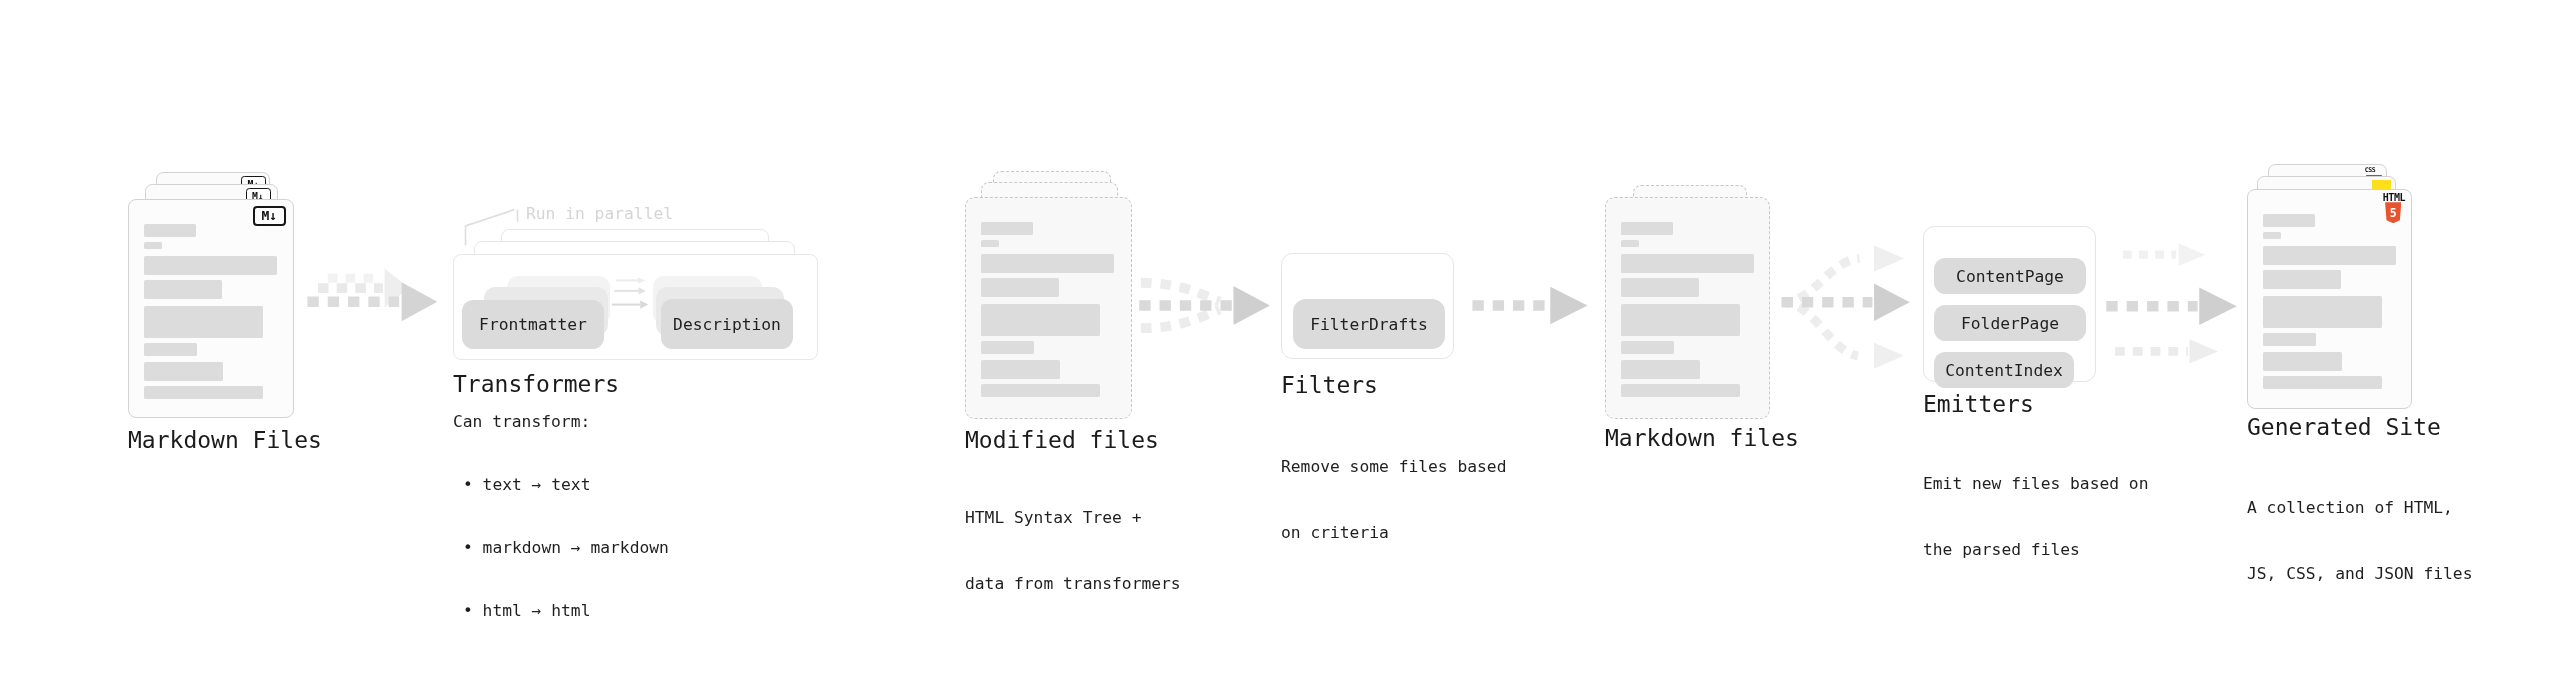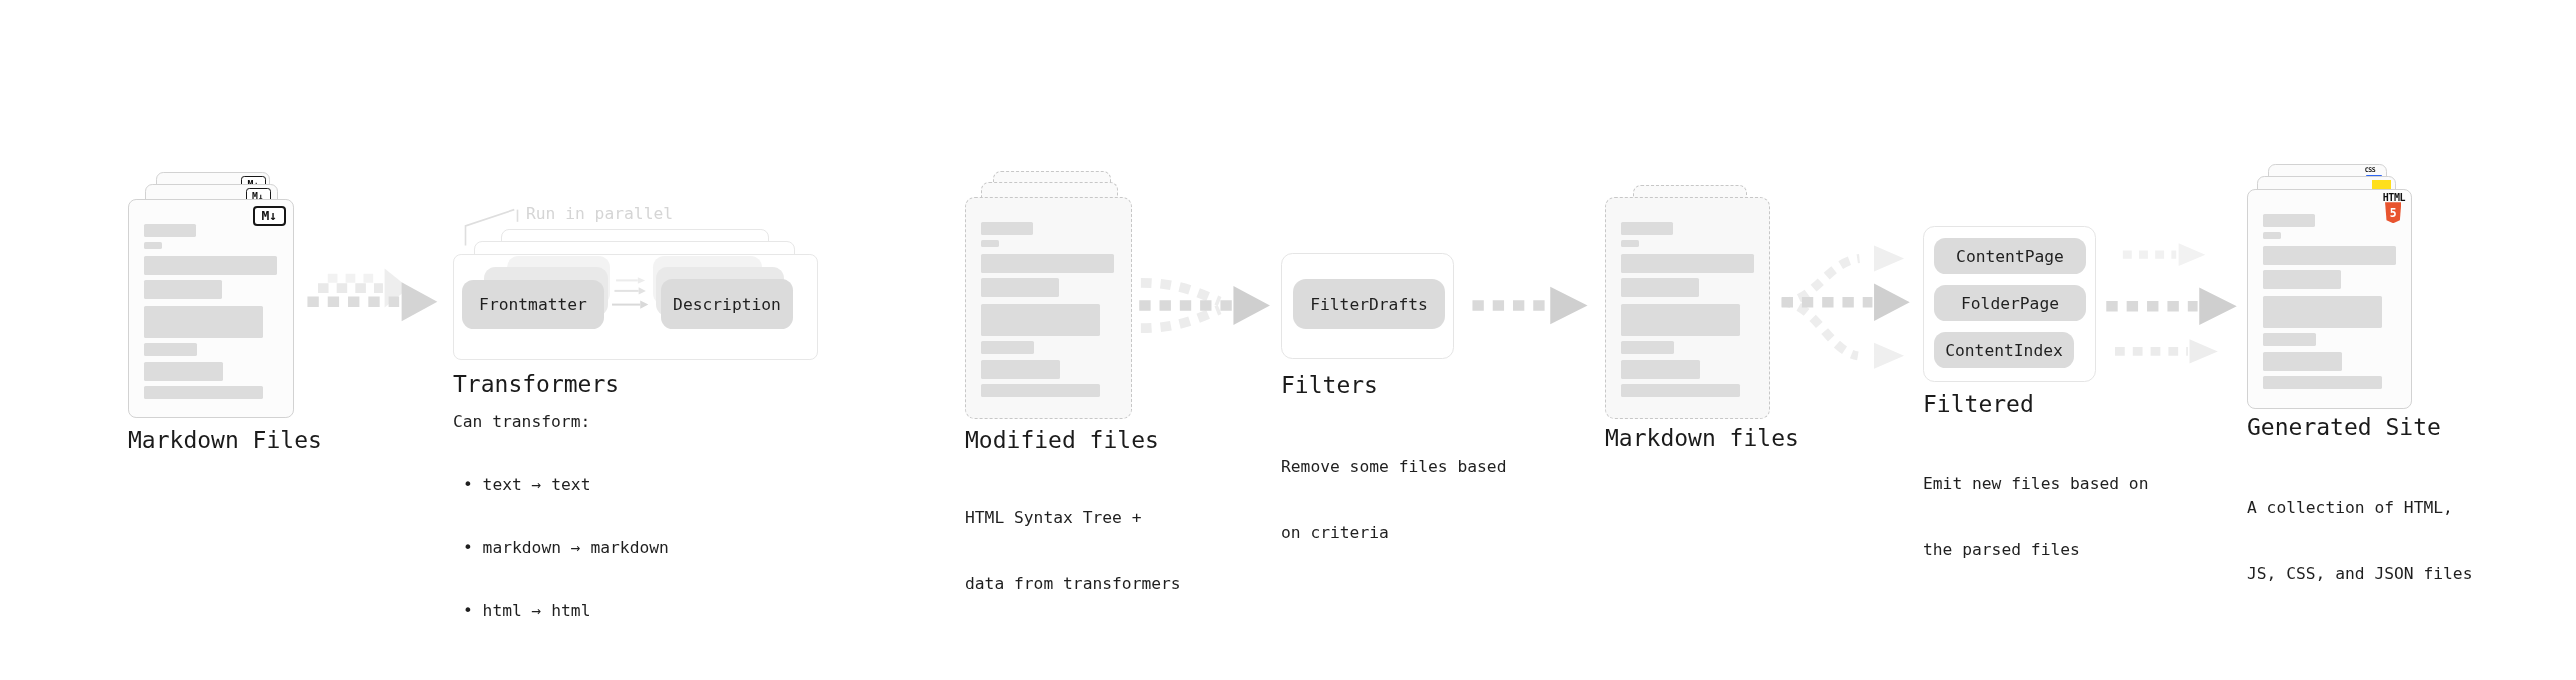--- a/index.html
+++ b/index.html
@@ -11,21 +11,21 @@
   .doc-card{position:absolute;background:#fcfcfc;border:1.6px solid #d2d2d2;border-radius:8.1px;box-sizing:border-box;}
   .doc-tab{position:absolute;background:#fbfbfb;border:1.6px solid #d2d2d2;border-radius:7.3px;box-sizing:border-box;}
   
   .dashed-card{position:absolute;background:#f8f8f8;border:1.6px dashed #c7c7c7;border-radius:9.8px;box-sizing:border-box;}
   .dashed-tab{position:absolute;background:#fafafa;border:1.6px dashed #c7c7c7;border-radius:8.1px;box-sizing:border-box;}
   .bar{position:absolute;left:15.4px;background:#dcdcdc;border-radius:1.6px;}
   
   .panel{position:absolute;background:#ffffff;border:1.6px solid #e5e5e5;border-radius:11.4px;box-sizing:border-box;}
   .layer{position:absolute;background:#ffffff;border:1.6px solid #e7e7e7;border-radius:8.1px;box-sizing:border-box;}
   .pill{position:absolute;background:#dbdbdb;border-radius:11.4px;display:flex;align-items:center;justify-content:center;
-        font-size:16.3px;color:#1f1f1f;white-space:pre;box-sizing:border-box;}
+        font-size:16.3px;color:#1f1f1f;white-space:pre;box-sizing:border-box;margin-top:20px;}
   .pill.ghost1{background:#e9e9e9;}
   .pill.ghost2{background:#f3f3f3;}
   
   .stage-title{position:absolute;font-size:23px;line-height:27px;white-space:pre;color:#1b1b1b;}
   .stage-desc{position:absolute;font-size:16.3px;line-height:22px;white-space:pre;color:#1f1f1f;}
   .bullets{line-height:21px;}
   .callout-text{position:absolute;font-size:16.3px;line-height:19.5px;color:#d5d5d5;white-space:pre;}
   
   .md-badge{position:absolute;background:#ffffff;border:1.6px solid #161616;border-radius:3.3px;color:#111;
             display:flex;align-items:center;justify-content:center;font-weight:bold;box-sizing:border-box;}
@@ -177,21 +177,21 @@
       <polygon points="118,128 155,144 118,160" fill="#efefef"></polygon>
       <path d="M4,78 H116" stroke="#d9d9d9" stroke-width="13" stroke-dasharray="14 11" fill="none"></path>
       <polygon points="118,55 162,78 118,101" fill="#cfcfcf"></polygon>
     </svg>
   </div>
 
   <div class="panel" style="left:1923px;top:226px;width:173px;height:156px;"></div>
   <div class="pill" style="left:1934px;top:238px;width:152px;height:36px;">ContentPage</div>
   <div class="pill" style="left:1934px;top:285px;width:152px;height:36px;">FolderPage</div>
   <div class="pill" style="left:1934px;top:332px;width:140px;height:36px;">ContentIndex</div>
-  <div class="stage-title" style="left:1923px;top:391px;">Filtered</div>
+  <div class="stage-title" style="left:1923px;top:391px;">Emitters</div>
   <div class="stage-desc" style="left:1923px;top:429px;">
     <div>Emit new files based on</div>
     <div>the parsed files</div>
   </div>
 
   <div class="abs" style="left:2118px;top:240px;">
     <svg width="93" height="32.5" viewBox="0 0 115 40">
       <path d="M6,18 H72" stroke="#f1f1f1" stroke-width="10" stroke-dasharray="11 9" fill="none"></path>
       <polygon points="75,4 108,18 75,32" fill="#f2f2f2"></polygon>
     </svg>

